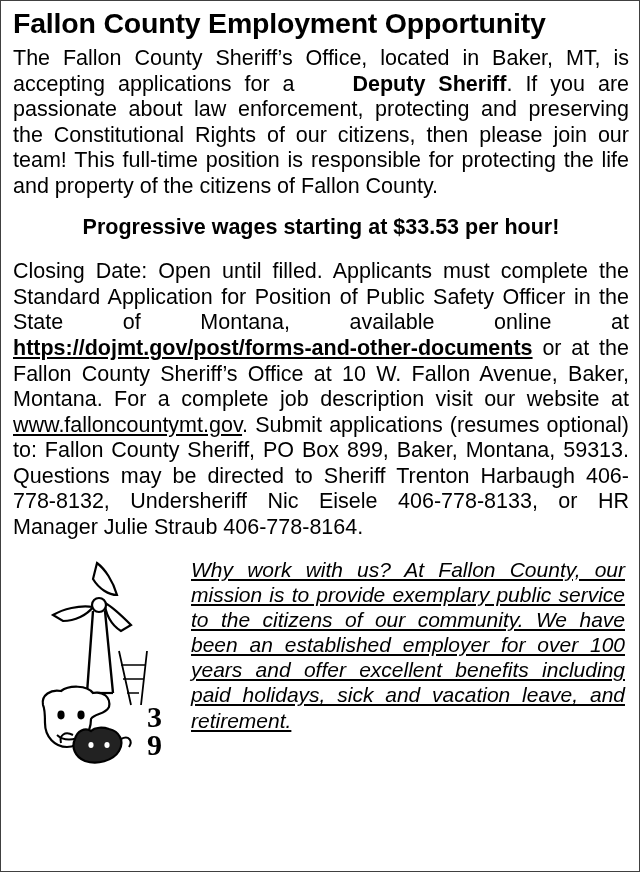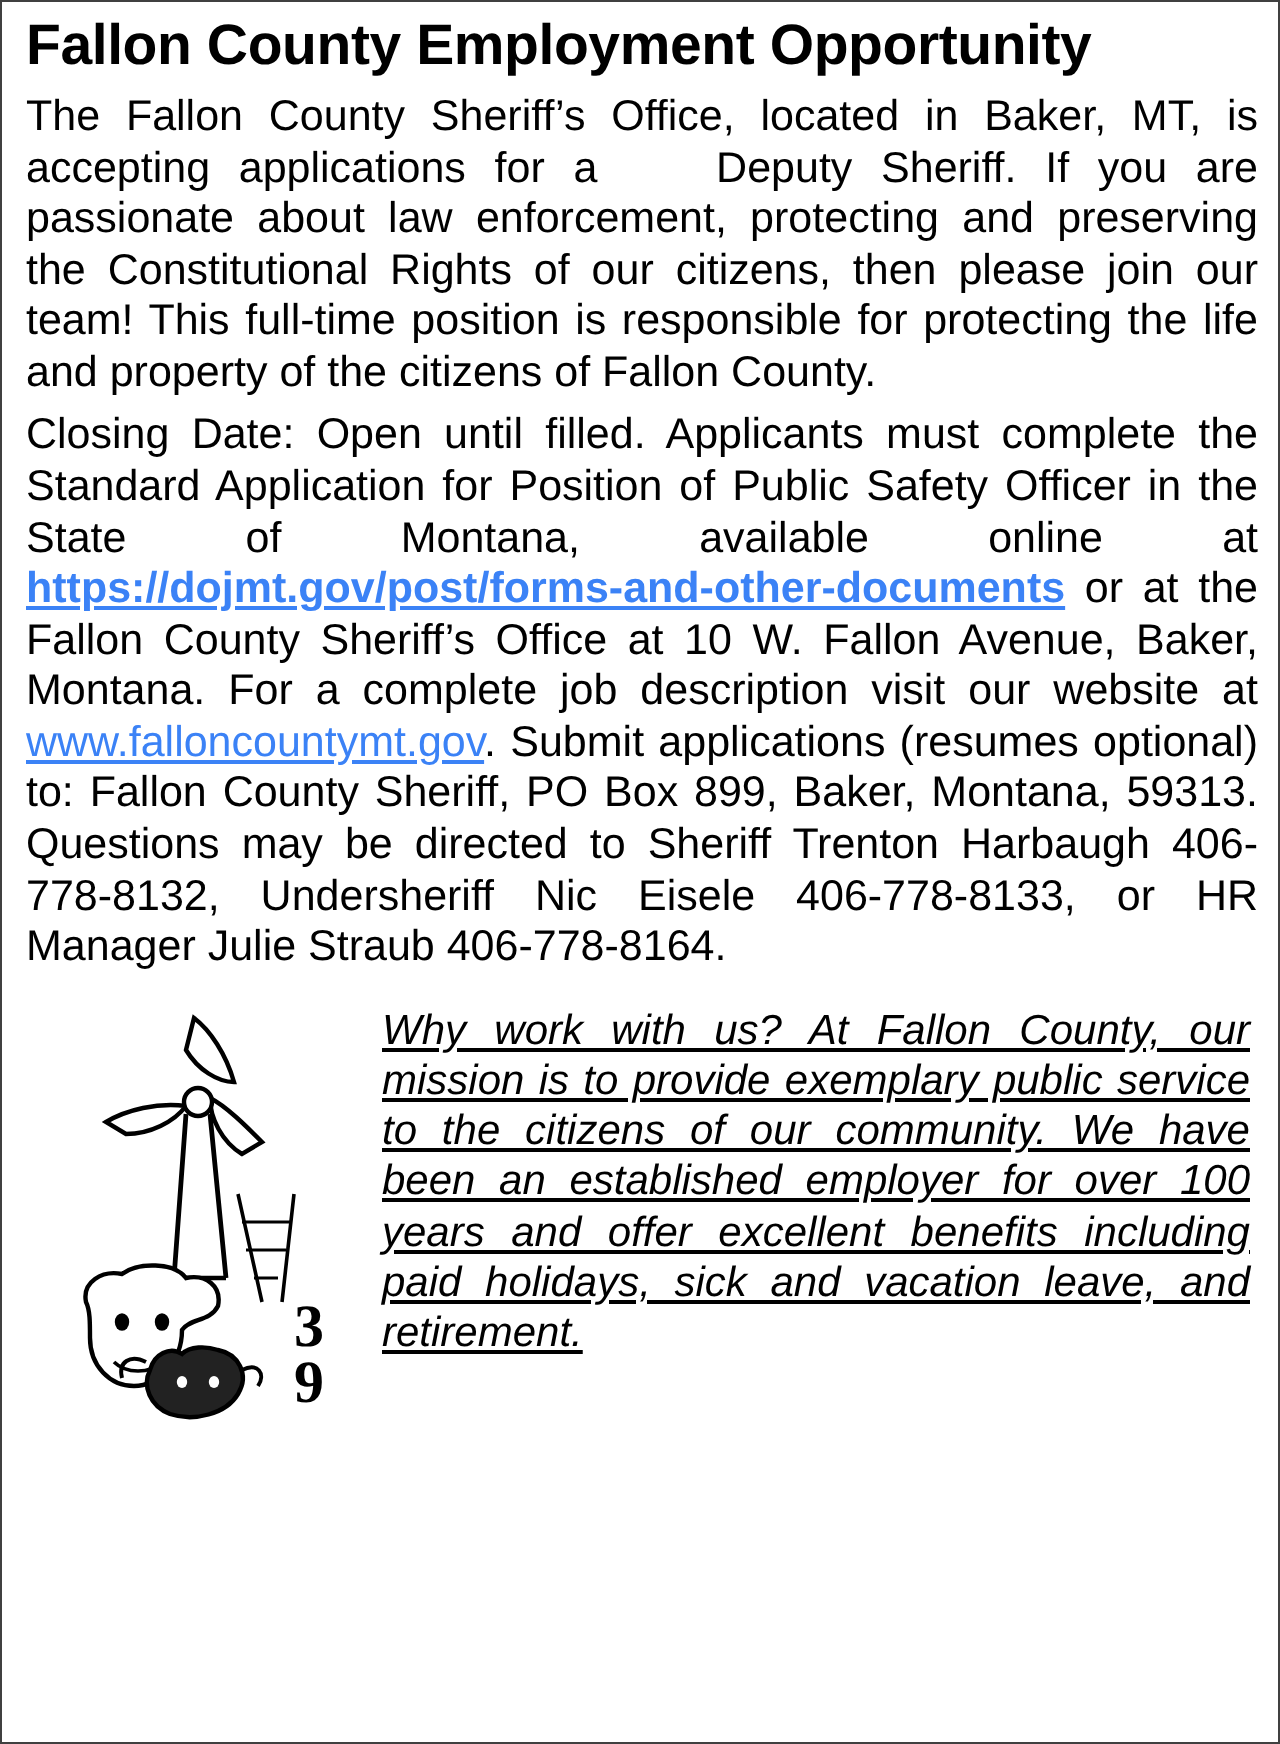--- a/index.html
+++ b/index.html
@@ -32,42 +32,42 @@
     white-space: nowrap;
   }
   .body-para {
     font-size: 21.5px;
     line-height: 1.19;
     text-align: justify;
     text-justify: inter-word;
     margin: 0 0 6px 0;
   }
   .body-para b {
-    font-weight: normal;
+    font-weight: bold;
     margin-left: 45px;
   }
   .wages {
     font-size: 21.5px;
     font-weight: bold;
     text-align: center;
     margin: 16px 0 18px 0;
     line-height: 1.2;
   }
   .closing {
     font-size: 21.5px;
     line-height: 1.19;
     text-align: justify;
     text-justify: inter-word;
     margin: 0 0 4px 0;
   }
   .closing b {
     font-weight: normal;
   }
   a.link {
-    color: #3b82f6;
+    color: #000000;
   }
   .link-bold {
     font-weight: bold;
     text-decoration: underline;
   }
   .bottom {
     position: relative;
     display: flex;
     align-items: flex-start;
     margin-top: 10px;
@@ -95,20 +95,21 @@
 
 <div id="ad">
   <div class="inner">
 
     <div class="headline">Fallon County Employment Opportunity</div>
 
     <div class="body-para">
       <span>The Fallon County Sheriff’s Office, located in Baker, MT, is accepting applications for a </span><b>Deputy Sheriff</b><span>. If you are passionate about law enforcement, protecting and preserving the Constitutional Rights of our citizens, then please join our team! This full-time position is responsible for protecting the life and property of the citizens of Fallon County.</span>
     </div>
 
+    <div class="wages">Progressive wages starting at $33.53 per hour!</div>
 
     <div class="closing">
       <b>Closing Date: Open until filled</b><span>. Applicants must complete the </span><b>Standard Application for Position of Public Safety Officer in the State of Montana, available online at </b><a class="link link-bold" href="#">https://dojmt.gov/post/forms-and-other-documents</a><b> or at the </b><b>Fallon County Sheriff’s Office</b><span> at 10 W. Fallon Avenue, Baker, Montana. For a complete job description visit our website at </span><a class="link" href="#">www.falloncountymt.gov</a><span>. Submit applications (resumes optional) to: Fallon County Sheriff, PO Box 899, Baker, Montana, 59313. Questions may be directed to Sheriff Trenton Harbaugh 406-778-8132, Undersheriff Nic Eisele 406-778-8133, or HR Manager Julie Straub 406-778-8164.</span>
     </div>
 
     <div class="bottom">
       <div class="logo-wrap">
         <svg width="150" height="215" viewBox="0 0 150 215">
           <g fill="none" stroke="#000" stroke-width="2.2">
 

